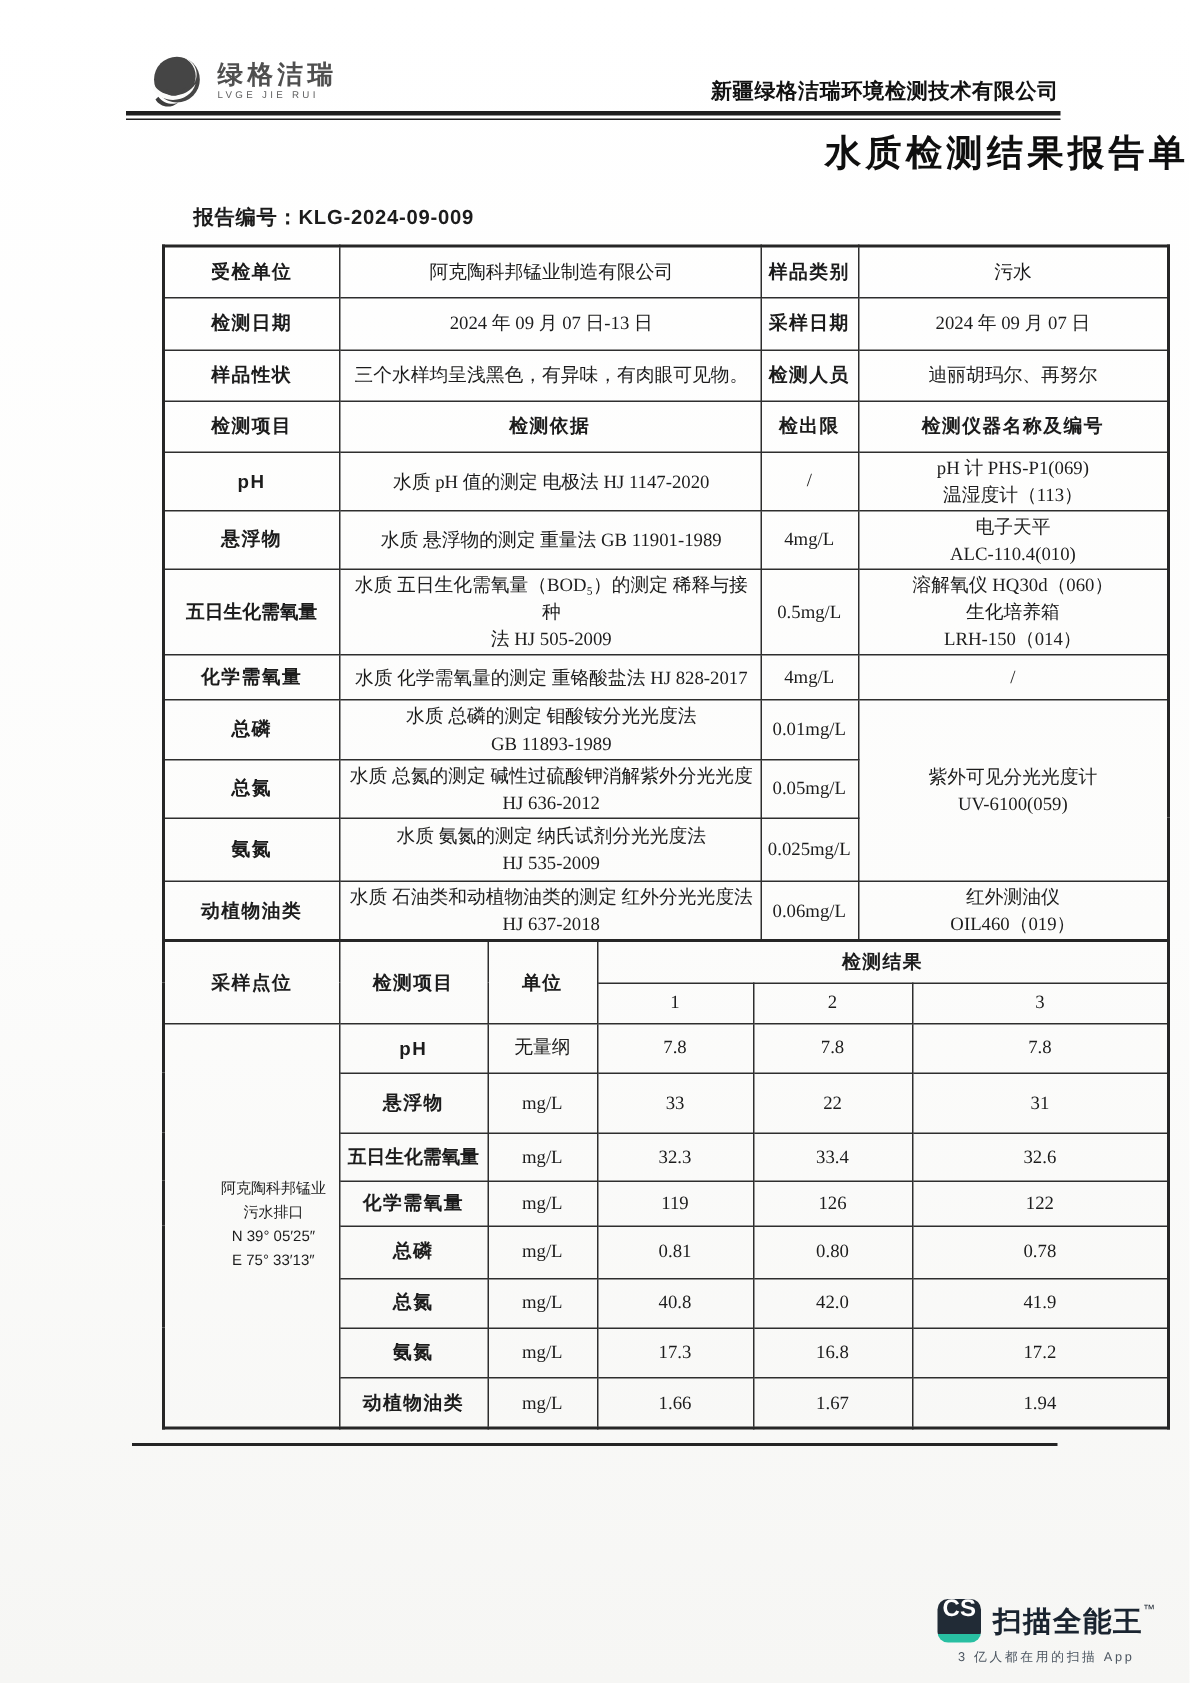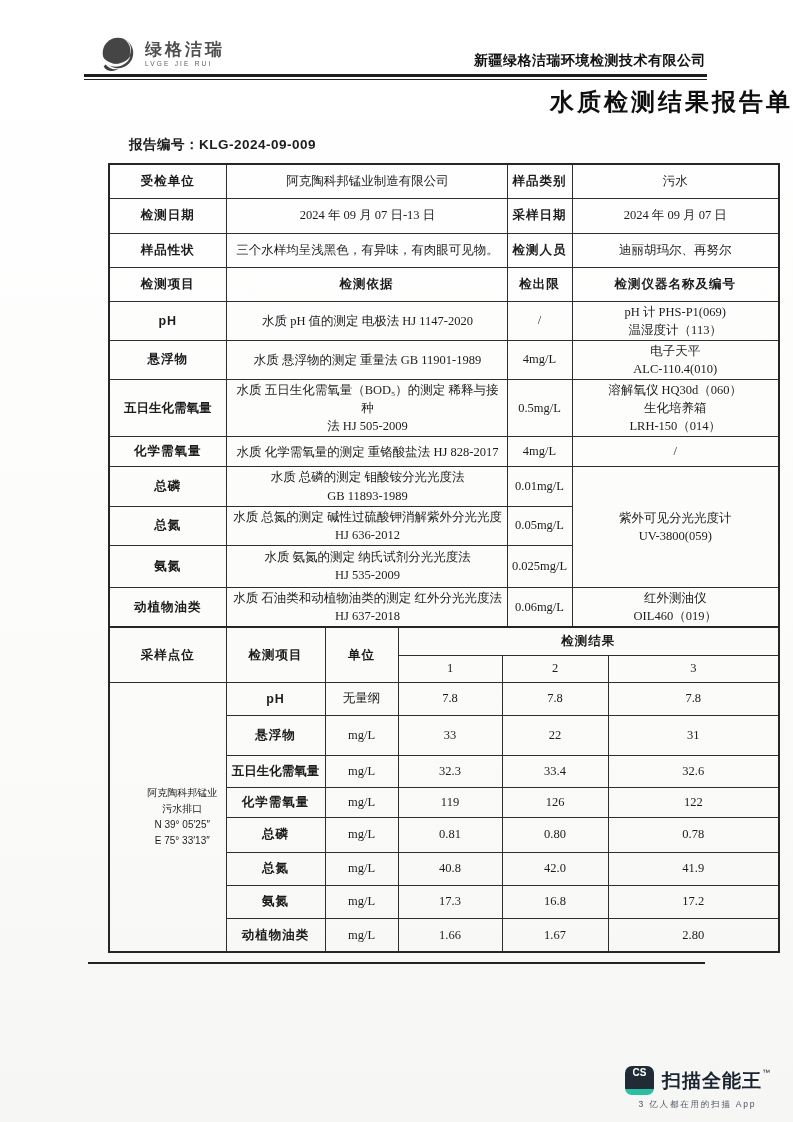--- a/index.html
+++ b/index.html
@@ -42,21 +42,21 @@
   .footer-rule{position:absolute;left:88px;right:88px;top:962px;border-top:2px solid #242424;}
   .page-num{position:absolute;left:0;right:0;top:968px;text-align:center;font-size:12.5px;
             letter-spacing:2px;font-family:"Liberation Serif","DejaVu Serif",serif;}
 
   
   .cs-badge{position:absolute;right:23px;top:1066px;display:flex;flex-direction:column;
             align-items:center;}
   .cs-row{display:flex;align-items:center;gap:8px;}
   .cs-icon{width:29px;height:29px;border-radius:7px;
            background:linear-gradient(180deg,#212b36 0%,#212b36 80%,#28bfa2 80%,#28bfa2 100%);
-           color:#fff;font-weight:bold;font-size:10px;display:flex;align-items:center;
+           color:#fff;font-weight:bold;font-size:16px;display:flex;align-items:center;
            justify-content:center;padding-bottom:16px;box-sizing:border-box;}
   .cs-name{font-size:19px;font-weight:bold;color:#1a2430;letter-spacing:1px;}
   .cs-tm{font-size:8px;color:#1a2430;vertical-align:top;}
   .cs-tagline{font-size:8.5px;color:#4c5661;letter-spacing:1.8px;margin-top:4px;}
 </style>
 </head>
 <body>
 
 <div class="page">
 
@@ -143,21 +143,21 @@
         <td class="val pre">水质  化学需氧量的测定  重铬酸盐法 HJ 828-2017</td>
         <td class="num">4mg/L</td>
         <td class="cen serif">/</td>
       </tr>
       <tr style="height:33px">
         <td class="lbl">总磷</td>
         <td class="val pre">水质  总磷的测定  钼酸铵分光光度法
 GB 11893-1989</td>
         <td class="num">0.01mg/L</td>
         <td class="cen pre serif" rowspan="3">紫外可见分光光度计
-UV-3800(059)</td>
+UV-6100(059)</td>
       </tr>
       <tr style="height:37px">
         <td class="lbl">总氮</td>
         <td class="val pre">水质  总氮的测定  碱性过硫酸钾消解紫外分光光度
 HJ 636-2012</td>
         <td class="num">0.05mg/L</td>
       </tr>
       <tr style="height:42px">
         <td class="lbl">氨氮</td>
         <td class="val pre">水质  氨氮的测定  纳氏试剂分光光度法
@@ -247,21 +247,21 @@
         <td class="num">mg/L</td>
         <td class="num">17.3</td>
         <td class="num">16.8</td>
         <td class="num">17.2</td>
       </tr>
       <tr style="height:34px">
         <td class="lbl">动植物油类</td>
         <td class="num">mg/L</td>
         <td class="num">1.66</td>
         <td class="num">1.67</td>
-        <td class="num">2.80</td>
+        <td class="num">1.94</td>
       </tr>
     </tbody>
       </table>
   </div>
 
   <div class="footer-rule"></div>
 
   <div class="cs-badge">
     <div class="cs-row">
       <div class="cs-icon">CS</div>

